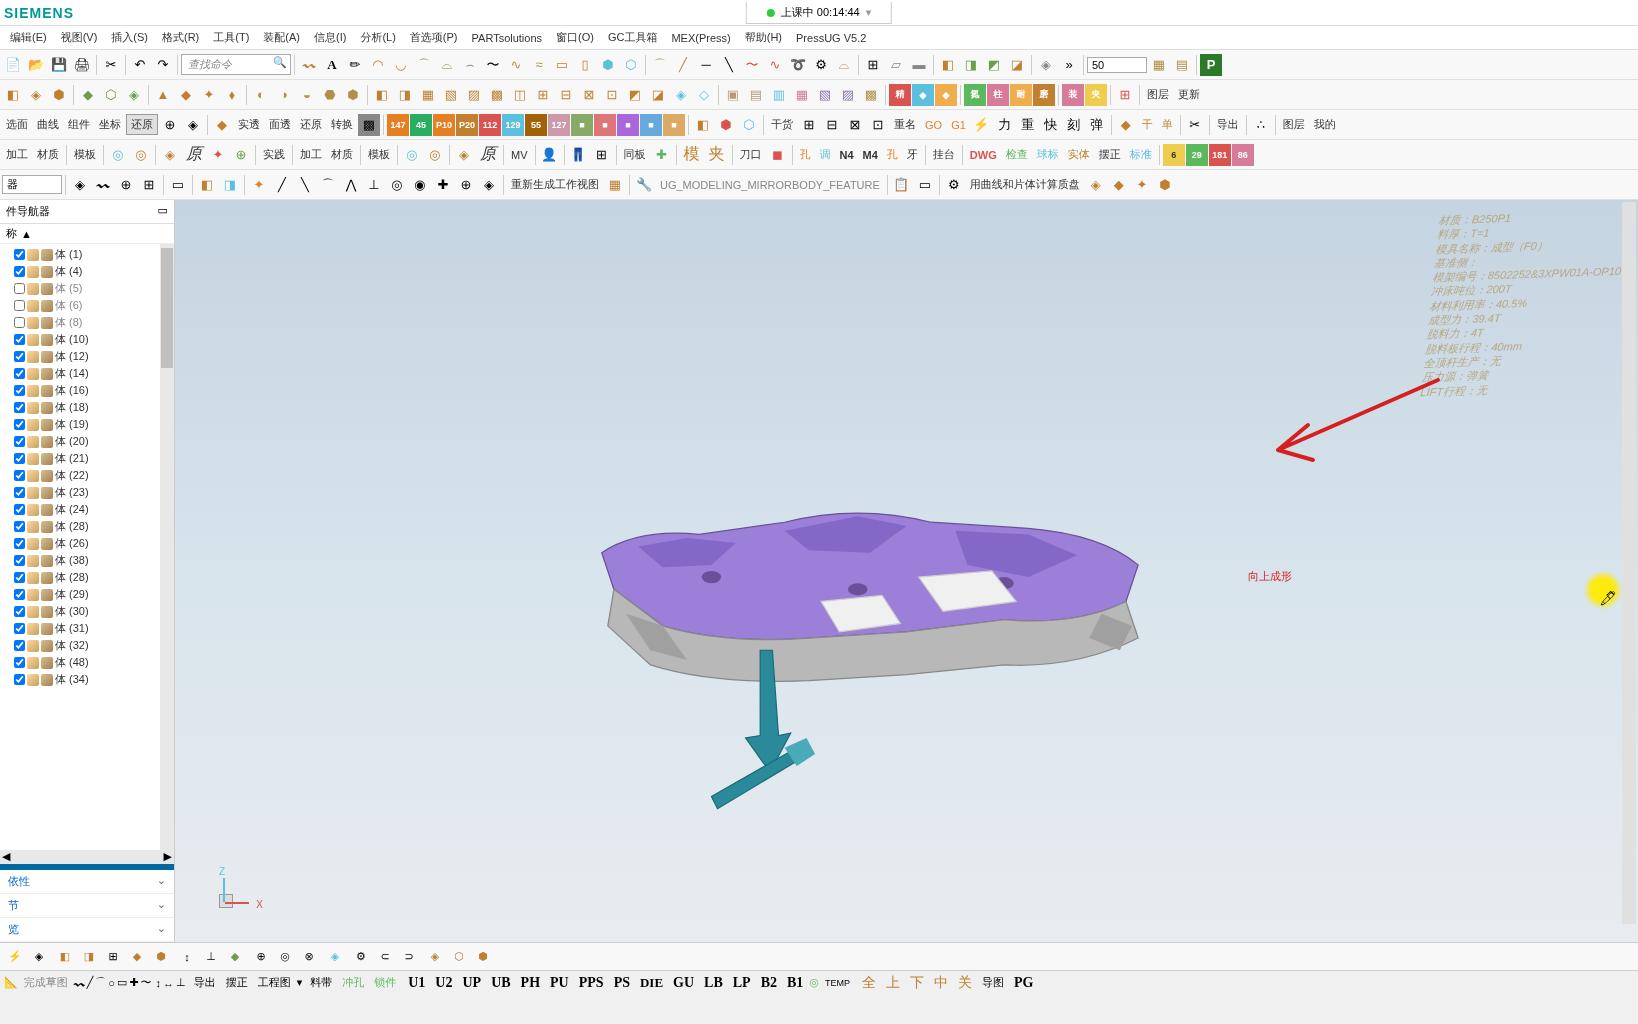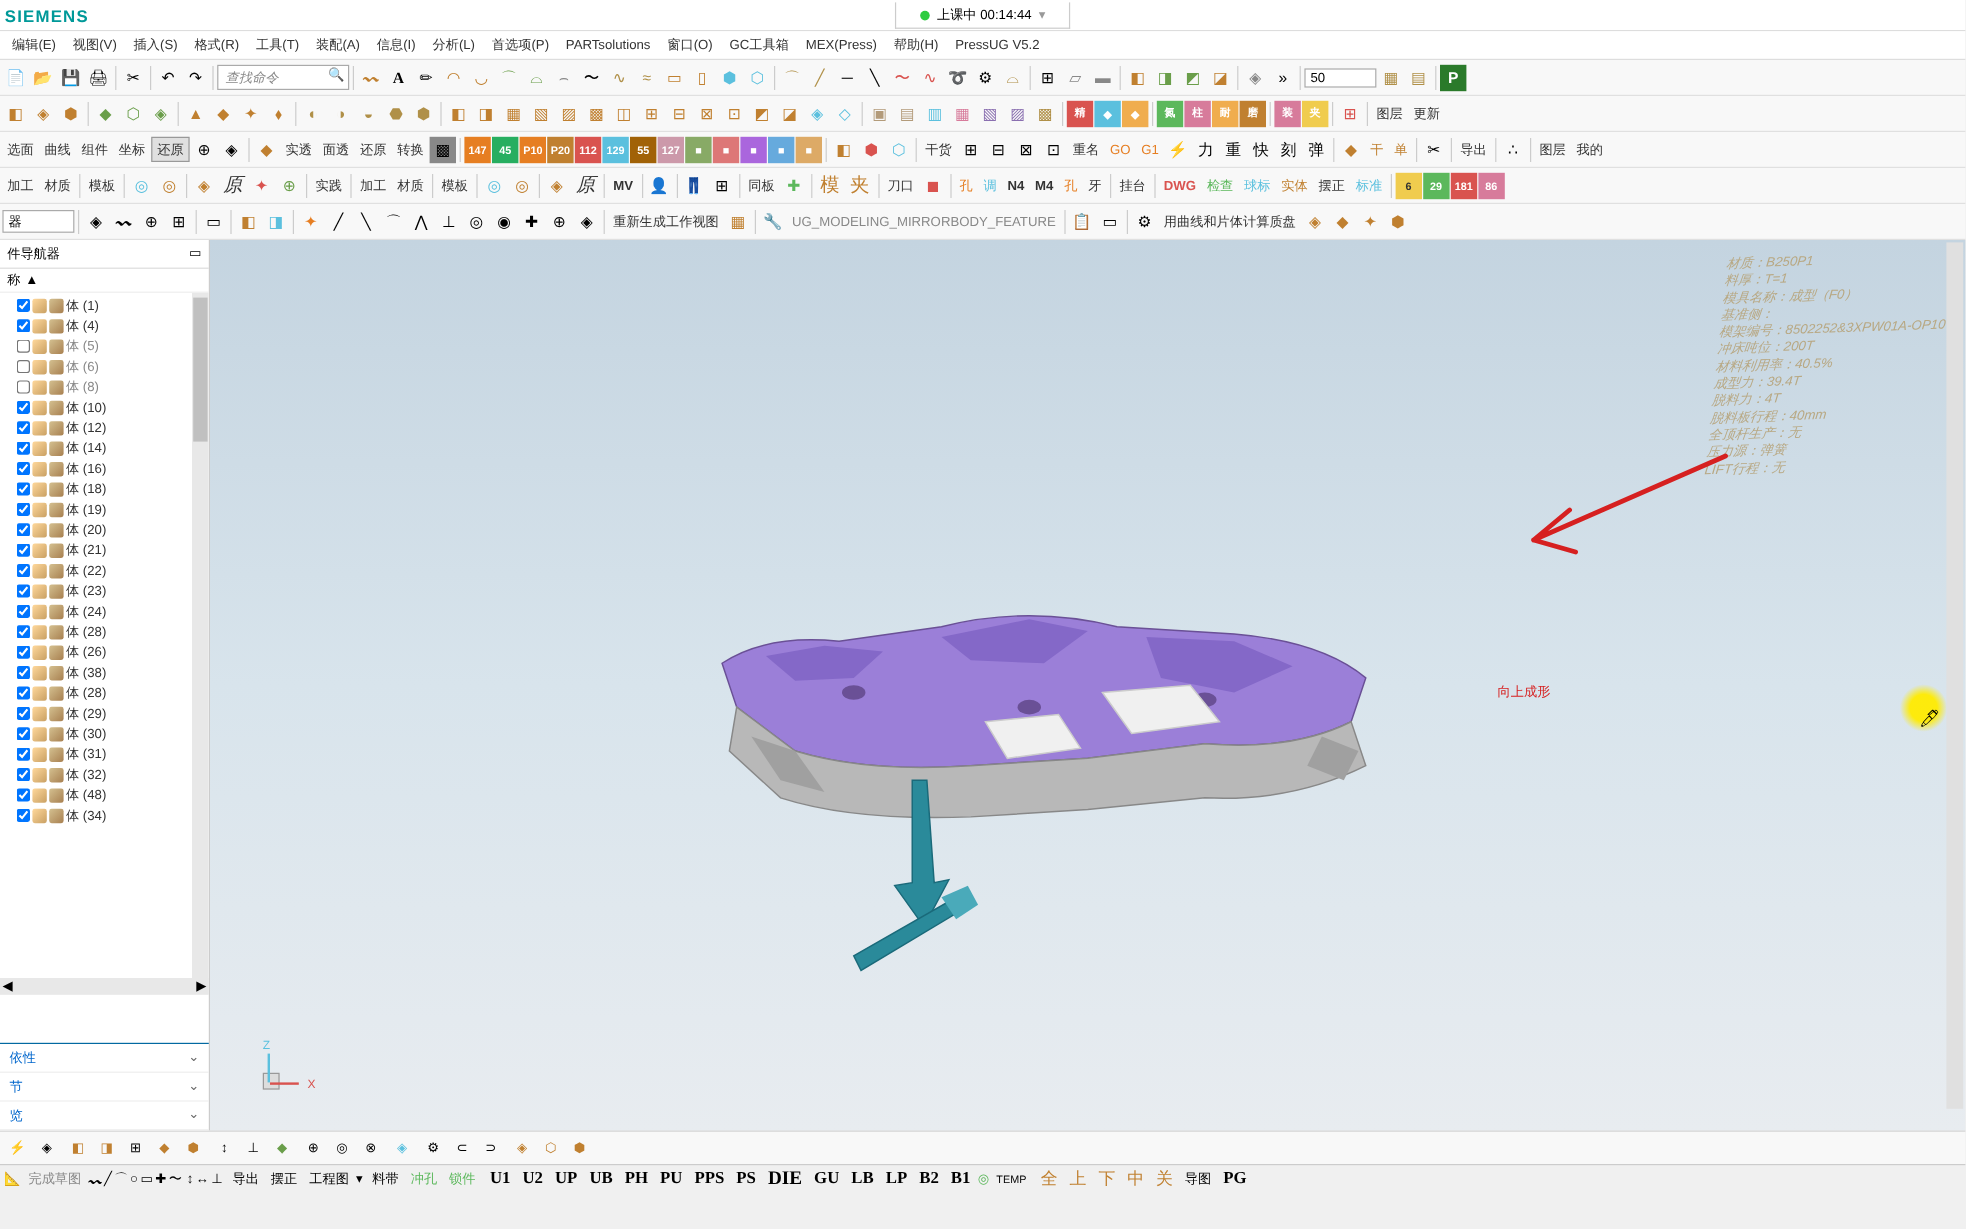--- a/index.html
+++ b/index.html
@@ -33,21 +33,21 @@
 .side-panel .colhdr { padding: 2px 6px; font-size: 11px; border-bottom: 1px solid #eee; display: flex; align-items: center; gap: 4px; }
 .tree { flex: 1; overflow-y: auto; padding: 2px 0; }
 .tree-item { display: flex; align-items: center; padding: 1px 2px 1px 14px; gap: 2px; height: 17px; }
 .tree-item input[type=checkbox] { width: 11px; height: 11px; }
 .tree-item .cube { width: 12px; height: 12px; background: linear-gradient(135deg, #ffd89b, #c9a063); border-radius: 2px; }
 .tree-item .body-label { color: #888; font-size: 11px; }
 .tree-item.checked .body-label { color: #333; }
 .scrollbar-track { width: 14px; background: #e8e8e8; position: relative; }
 .scrollbar-thumb { width: 12px; background: #c0c0c0; position: absolute; left: 1px; }
 
-.accordion { border-top: 1px solid #0369a1; margin-top: 40px; }
+.accordion { border-top: 6px solid #0369a1; }
 .accordion-item { padding: 4px 8px; color: #0066cc; display: flex; justify-content: space-between; border-bottom: 1px solid #eee; }
 .accordion-item .chev { color: #666; }
 
 .viewport { flex: 1; background: linear-gradient(to bottom, #c4d4e0 0%, #d8e4ec 50%, #e8ecf0 100%); position: relative; overflow: hidden; }
 
 .triad { position: absolute; left: 30px; bottom: 20px; width: 50px; height: 50px; }
 .triad .z-axis { position: absolute; left: 18px; bottom: 20px; width: 2px; height: 24px; background: #5bc0de; }
 .triad .z-lbl { position: absolute; left: 14px; top: -6px; color: #5bc0de; font-size: 10px; }
 .triad .x-axis { position: absolute; left: 20px; bottom: 18px; width: 24px; height: 2px; background: #d9534f; }
 .triad .x-lbl { position: absolute; right: -8px; bottom: 12px; color: #d9534f; font-size: 10px; }
@@ -306,21 +306,21 @@
   <span class="label-btn">材质</span>
   <span class="sep"></span>
   <span class="label-btn">模板</span>
   <span class="sep"></span>
   <span class="icon" style="color:#5bc0de">◎</span>
   <span class="icon" style="color:#c08030">◎</span>
   <span class="sep"></span>
   <span class="icon" style="color:#c08030">◈</span>
   <span class="label-btn" style="font-family:serif;font-style:italic;font-size:16px">原</span>
   <span class="sep"></span>
-  <span class="label-btn" style="font-weight:bold">MV</span>
+  <span class="label-btn" style="font-weight:normal">MV</span>
   <span class="sep"></span>
   <span class="icon">👤</span>
   <span class="sep"></span>
   <span class="icon" style="color:#d77b9b">👖</span>
   <span class="icon">⊞</span>
   <span class="sep"></span>
   <span class="label-btn">同板</span>
   <span class="icon" style="color:#5cb85c">✚</span>
   <span class="sep"></span>
   <span class="label-btn" style="font-family:serif;font-size:16px;color:#c08030">模</span>
@@ -701,21 +701,21 @@
   <span class="btn" style="color:#5cb85c">锁件</span>
   <span class="sep"></span>
   <span class="u-btn">U1</span>
   <span class="u-btn">U2</span>
   <span class="u-btn">UP</span>
   <span class="u-btn">UB</span>
   <span class="u-btn">PH</span>
   <span class="u-btn">PU</span>
   <span class="u-btn">PPS</span>
   <span class="u-btn">PS</span>
-  <span class="u-btn" style="font-size:16px">DIE</span>
+  <span class="u-btn" style="font-size:13px">DIE</span>
   <span class="u-btn">GU</span>
   <span class="u-btn">LB</span>
   <span class="u-btn">LP</span>
   <span class="u-btn">B2</span>
   <span class="u-btn">B1</span>
   <span class="icon" style="color:#5cb85c">◎</span>
   <span class="btn" style="font-size:9px">TEMP</span>
   <span class="sep"></span>
   <span class="btn" style="color:#c08030;font-family:serif;font-size:14px">全</span>
   <span class="btn" style="color:#c08030;font-family:serif;font-size:14px">上</span>

